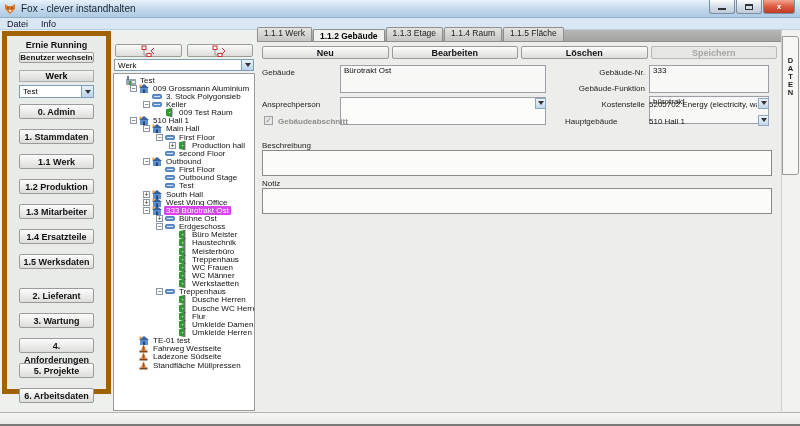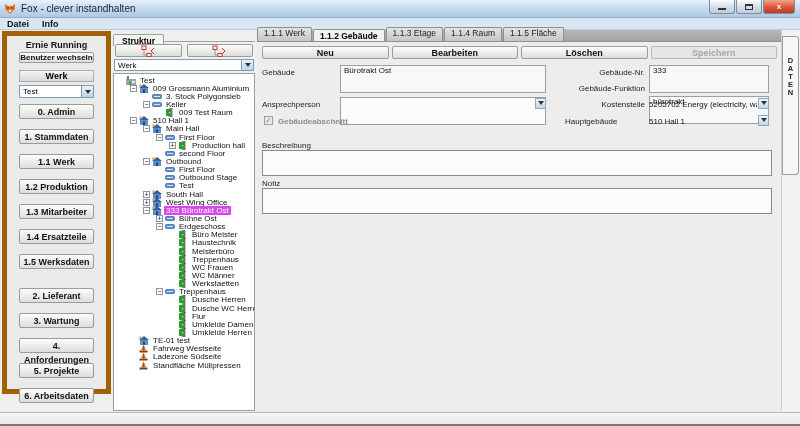--- a/index.html
+++ b/index.html
@@ -17,21 +17,21 @@
   .win-btn { width:26px; height:14px; border:1px solid #7b8da0; border-top:none;
     border-radius:0 0 3px 3px; background:linear-gradient(#fdfdfd,#d3dde8 55%,#bfcbd8);
     display:flex; align-items:center; justify-content:center; font-size:8px; color:#333; cursor:default; }
   .win-btn.close { width:32px; background:linear-gradient(#f2a590,#dd5b41 50%,#bc3a22); color:#fff; font-weight:bold; }
   .glyph-min { width:8px; height:2px; background:#333; margin-top:5px; }
   .glyph-max { width:8px; height:6px; border:1px solid #333; border-top-width:2px; }
 
   
   .menubar { position:absolute; top:18px; left:0; right:0; height:12px; background:#d9e6f4;
     border-bottom:1px solid #bccede; display:flex; gap:13px; align-items:center; padding-left:7px; }
-  .menu-item { font-size:9px; font-weight:bold; color:#101028; }
+  .menu-item { font-size:9px; font-weight:normal; color:#101028; }
 
   
   .main { position:absolute; top:30px; left:0; right:0; bottom:14px; background:#eef0ee; }
 
   
   .sidebar { position:absolute; left:2px; top:1px; width:109px; bottom:18px;
     background:#e9ebe9; border:5px solid #a16207; padding:0 12px; }
   .user-label { font-size:9px; font-weight:bold; text-align:center; margin-top:4px; color:#111; }
   .btn { background:linear-gradient(#fcfcfc,#dddddb); border:1px solid #9b9b99; border-radius:2px;
     font-size:9px; font-weight:bold; text-align:center; color:#111; cursor:default; }
@@ -158,23 +158,20 @@
           <div class="btn nav-btn">1.5 Werksdaten</div>
           <div class="btn nav-btn grp">2. Lieferant</div>
           <div class="btn nav-btn">3. Wartung</div>
           <div class="btn nav-btn">4. Anforderungen</div>
           <div class="btn nav-btn">5. Projekte</div>
           <div class="btn nav-btn">6. Arbeitsdaten</div>
         </div>
     </div>
 
     <div class="tree-panel">
-      <div class="struct-tabstrip">
-        <span class="struct-tab">Struktur</span>
-      </div>
       <div class="tree-toolbar">
         <div class="tool-btn">
           <svg width="15" height="12" viewBox="0 0 15 12">
             <path d="M3 5 v5 h8" stroke="#999" fill="none"></path>
             <rect x="1" y="1" width="4" height="3.5" fill="#fff" stroke="#c33"></rect>
             <rect x="6" y="8.5" width="4" height="3" fill="#fff" stroke="#c33"></rect>
             <path d="M13 3 l-3 3 3 3" stroke="#c33" fill="none"></path>
           </svg>
         </div>
         <div class="tool-btn">

